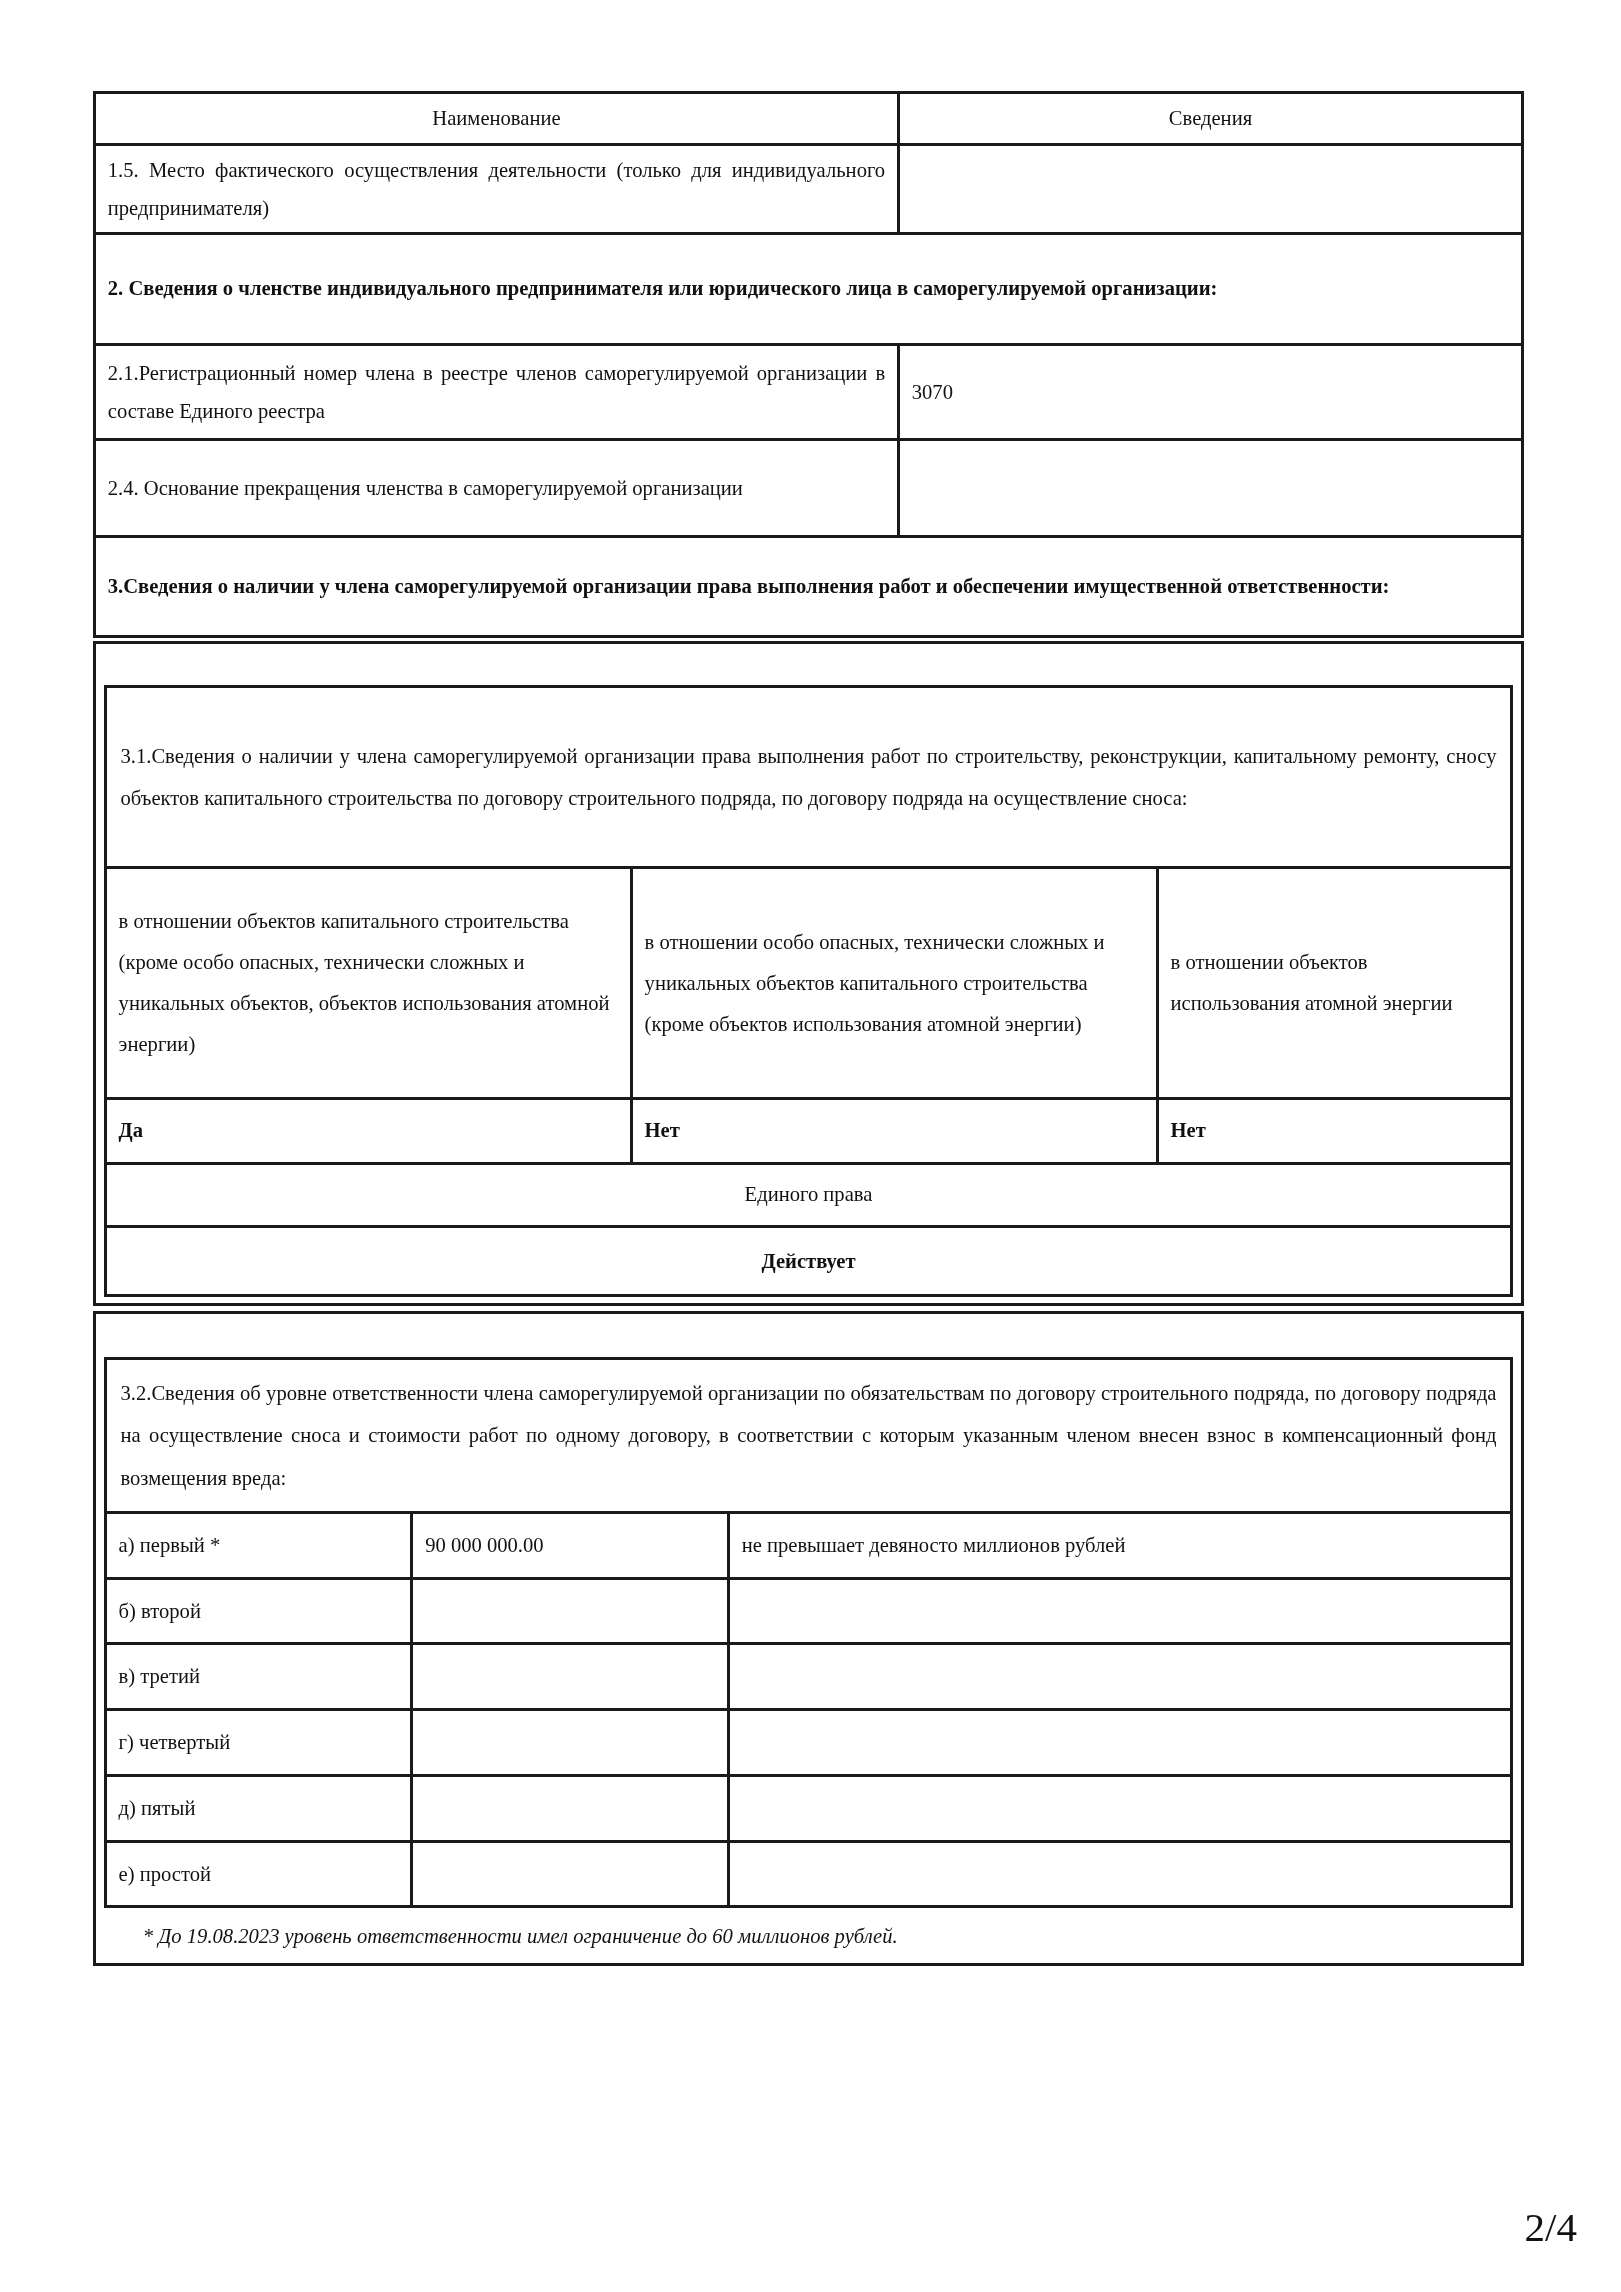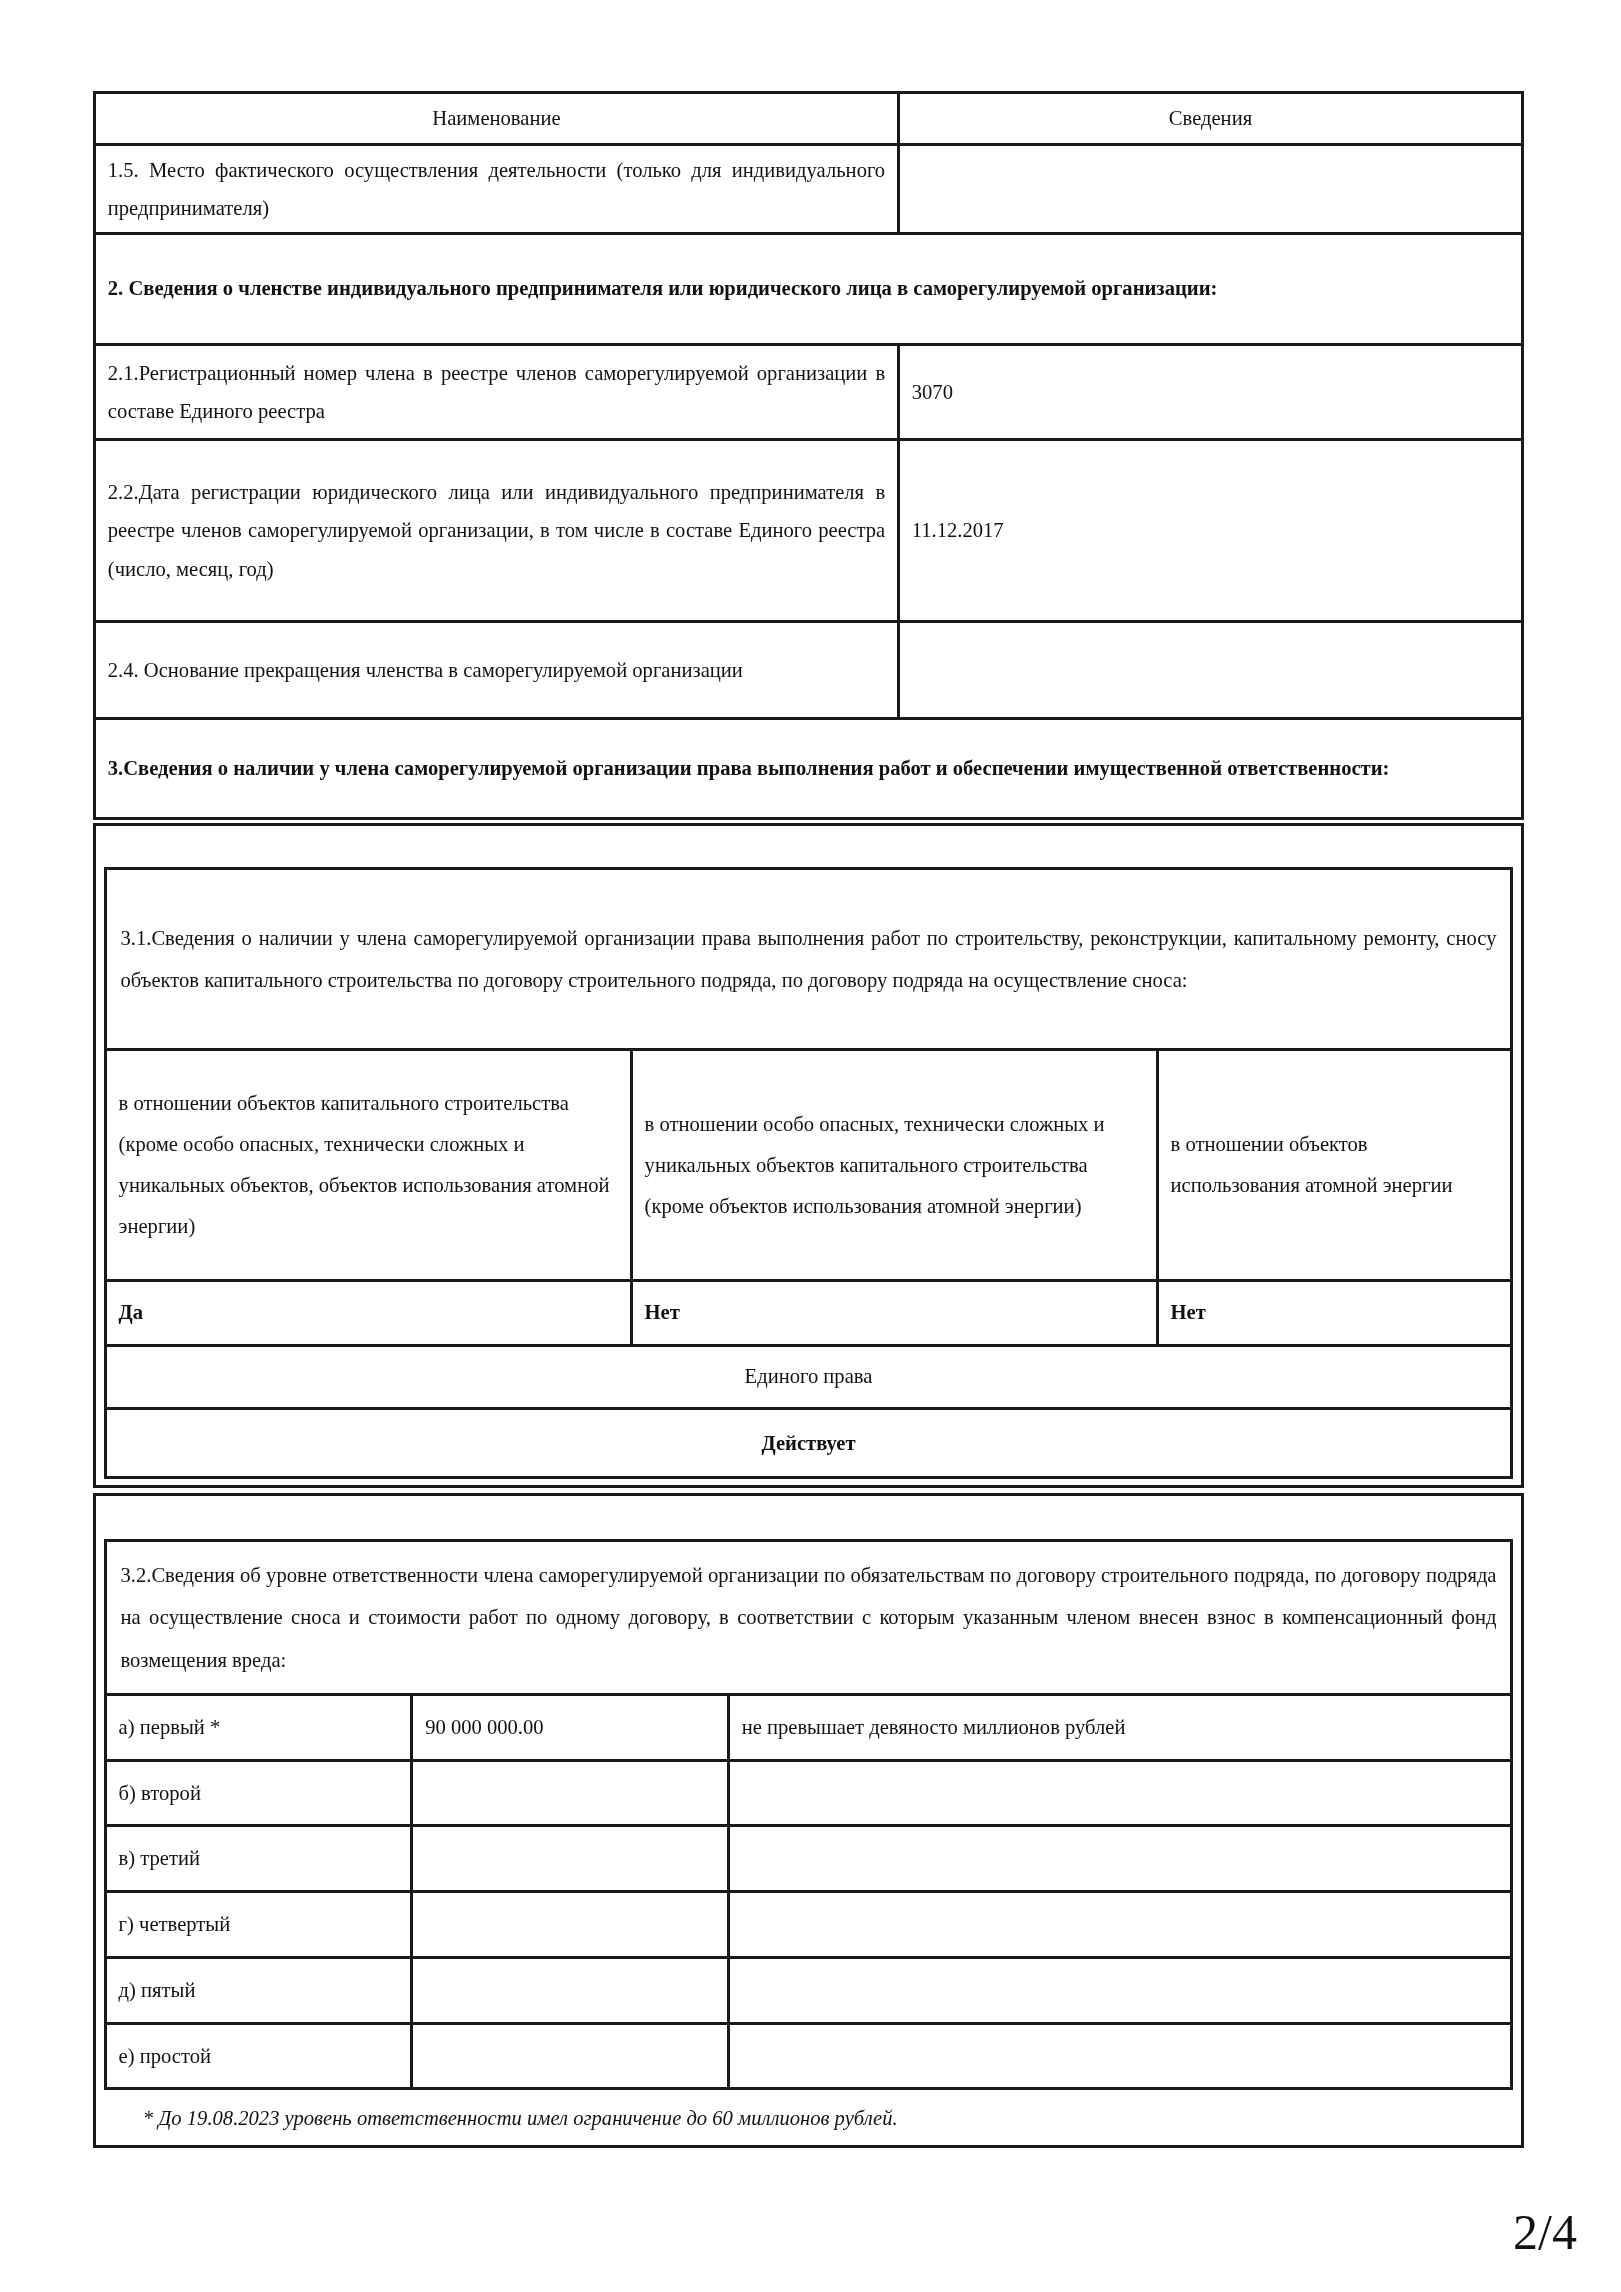--- a/index.html
+++ b/index.html
@@ -49,21 +49,21 @@
 
   .footnote{
     font-style:italic;
     margin:13.7px 9.8px 5.9px 39px;
     line-height:1.4;
   }
 
   .page-number{
     position:absolute;
     top:2207px;right:44px;
-    font-size:50px;
+    font-size:41px;
     line-height:1;
   }
 </style>
 </head>
 <body>
 
 <div class="page">
   <div class="content">
 
     <table class="main-table">
@@ -79,24 +79,20 @@
       <tr class="row-15">
         <td class="label-cell">1.5. Место фактического осуществления деятельности (только для индивидуального предпринимателя)</td>
         <td class="value-cell"></td>
       </tr>
       <tr class="row-sec2">
         <td class="section-cell" colspan="2">2. Сведения о членстве индивидуального предпринимателя или юридического лица в саморегулируемой организации:</td>
       </tr>
       <tr class="row-21">
         <td class="label-cell">2.1.Регистрационный номер члена в реестре членов саморегулируемой организации в составе Единого реестра</td>
         <td class="value-cell">3070</td>
-      </tr>
-      <tr class="row-22">
-        <td class="label-cell">2.2.Дата регистрации юридического лица или индивидуального предпринимателя в реестре членов саморегулируемой организации, в том числе в составе Единого реестра (число, месяц, год)</td>
-        <td class="value-cell">11.12.2017</td>
       </tr>
       <tr class="row-24">
         <td class="label-cell">2.4. Основание прекращения членства в саморегулируемой организации</td>
         <td class="value-cell"></td>
       </tr>
       <tr class="row-sec3">
         <td class="section-cell" colspan="2">3.Сведения о наличии у члена саморегулируемой организации права выполнения работ и обеспечении имущественной ответственности:</td>
       </tr>
     </tbody>
       </table>

